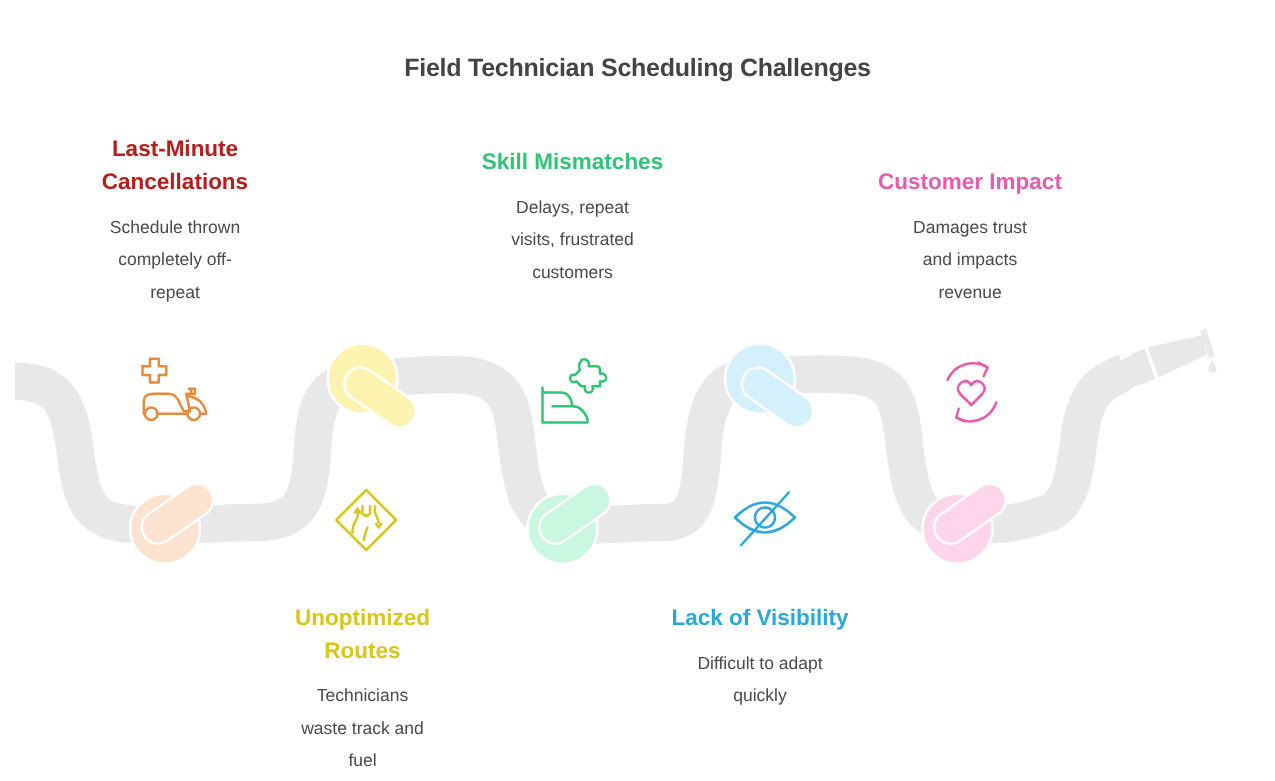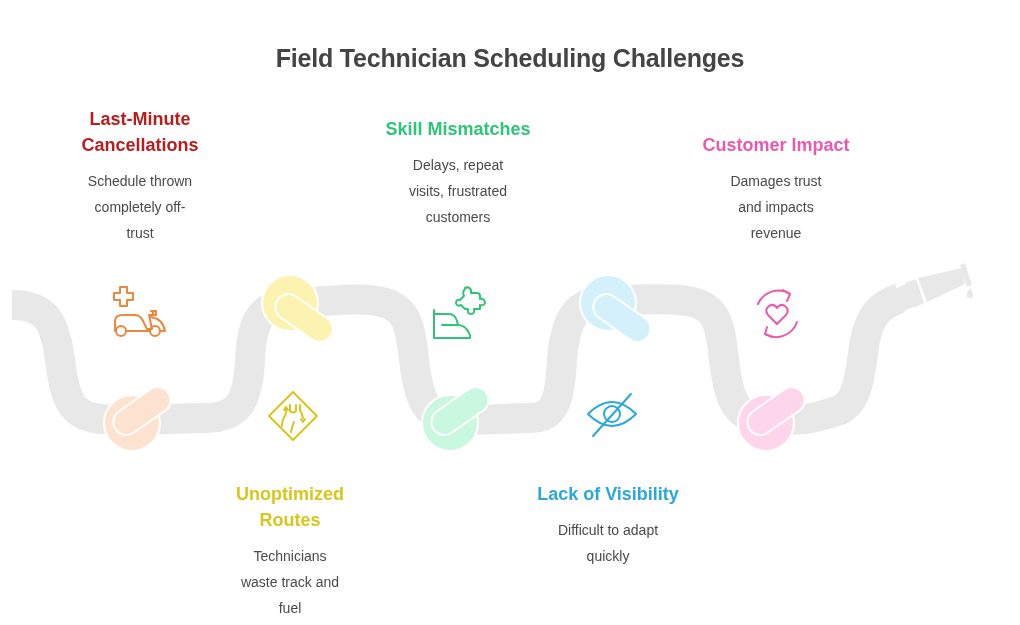--- a/index.html
+++ b/index.html
@@ -1,19 +1,19 @@
 <!DOCTYPE html>
 <html><head>
   <meta charset="utf-8">
   <style>
     html, body { margin:0; padding:0; background:#ffffff; }
     body { width:1020px; height:625px; position:relative; overflow:hidden;
            font-family:"Liberation Sans", "DejaVu Sans", sans-serif; }
     .title { position:absolute; left:0; width:1020px; top:44px; text-align:center;
-             font-size:25px; font-weight:bold; color:#444444; letter-spacing:-0.2px; }
+             font-size:20px; font-weight:bold; color:#444444; letter-spacing:-0.2px; }
     .card { position:absolute; text-align:center; }
     .card .head { font-size:18px; font-weight:bold; line-height:26px; }
     .card .desc { font-size:14px; color:#4a4a4a; line-height:26px; margin-top:10px; }
     #hose { position:absolute; left:0; top:0; }
     .icon { position:absolute; }
   </style>
 </head>
 <body>
 
 <div class="title">Field Technician Scheduling Challenges</div>
@@ -62,21 +62,21 @@
 </svg>
 
 <div class="card" style="left:40px; top:106px; width:200px;">
   <div class="head" style="color:#b91c1c;">
     <div>Last-Minute</div>
     <div>Cancellations</div>
   </div>
   <div class="desc">
     <div>Schedule thrown</div>
     <div>completely off-</div>
-    <div>trust</div>
+    <div>repeat</div>
   </div>
 </div>
 
 <div class="card" style="left:358px; top:116px; width:200px;">
   <div class="head" style="color:#2fc577;">
     <div>Skill Mismatches</div>
   </div>
   <div class="desc">
     <div>Delays, repeat</div>
     <div>visits, frustrated</div>

